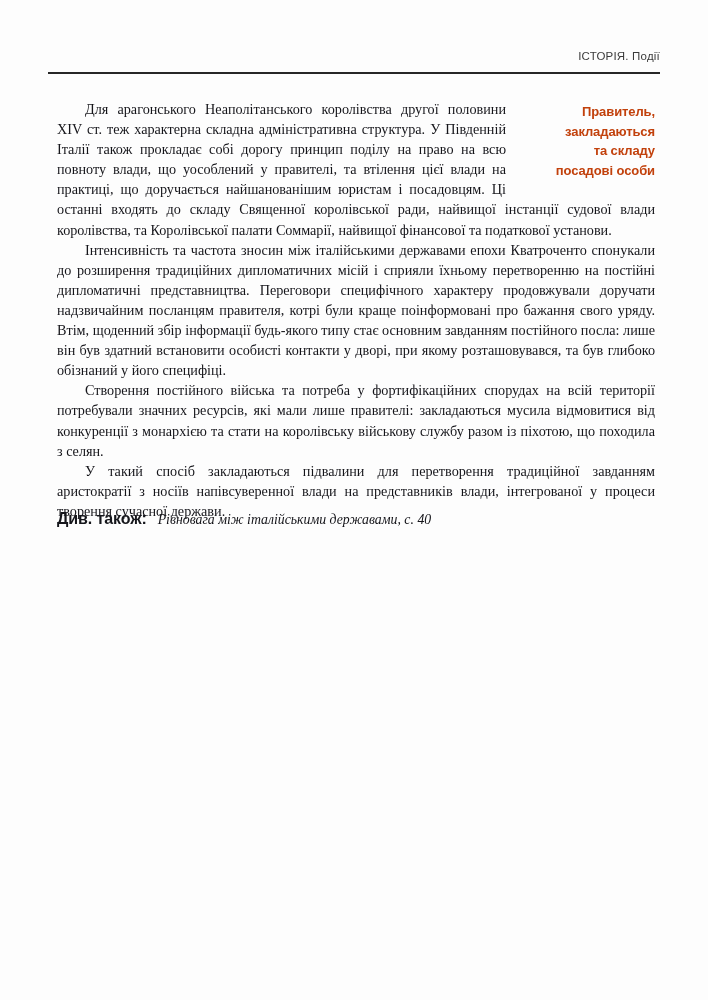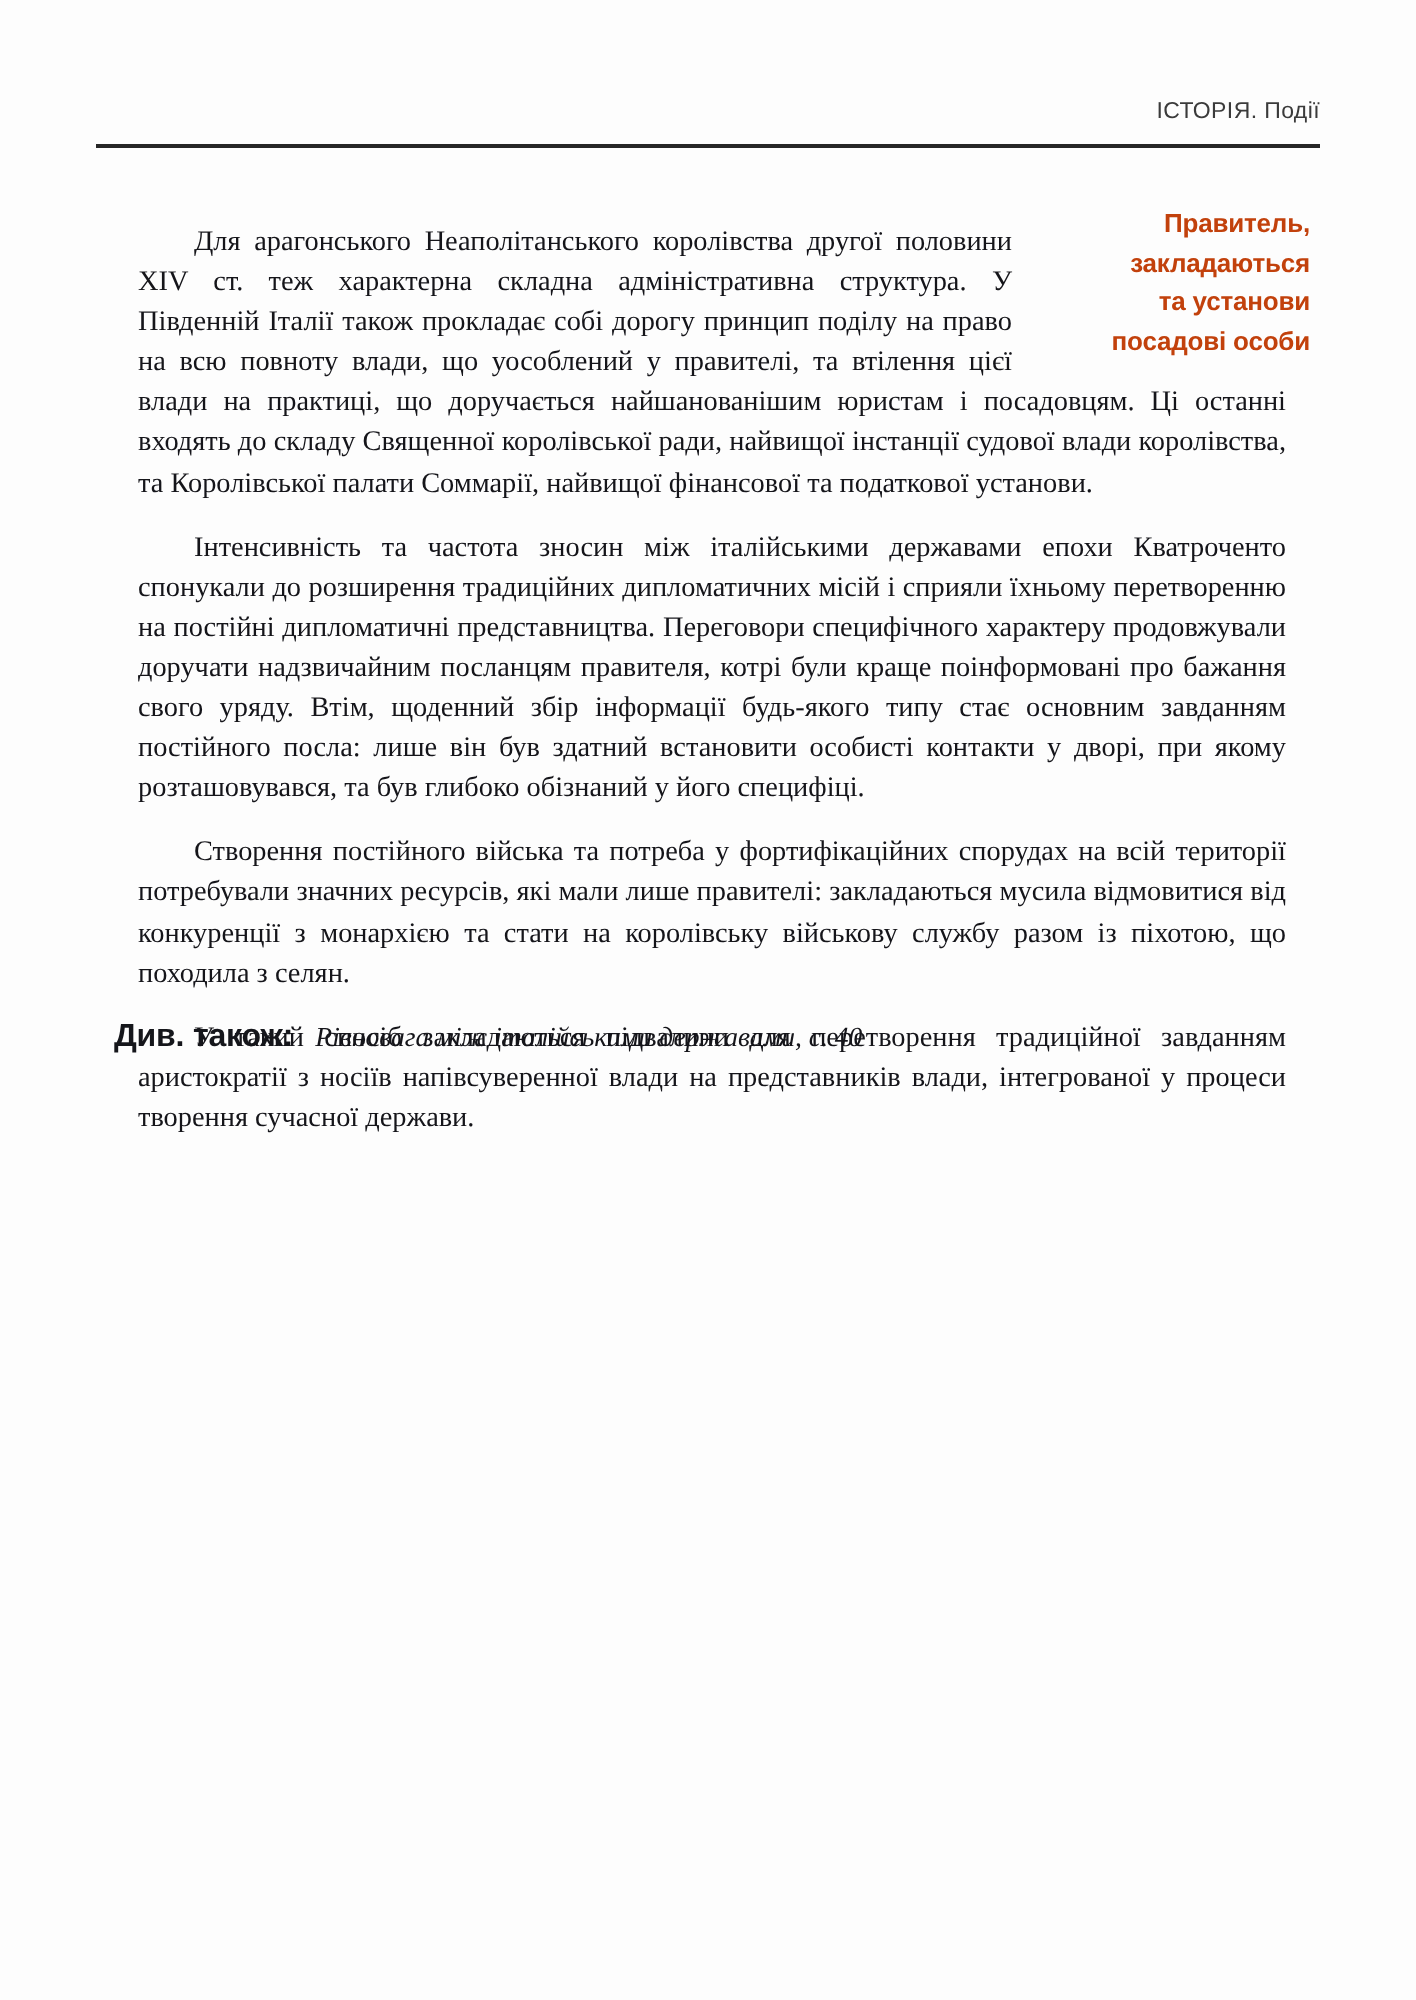--- a/index.html
+++ b/index.html
@@ -65,21 +65,21 @@
     text-align: right;
     color: #c2410c;
     letter-spacing: -0.1px;
   }
   .sidenote-line {
     display: block;
     white-space: nowrap;
   }
 
   p.body-par {
-    margin: 12px;
+    margin: 0;
     text-indent: 28px;
     text-align: justify;
     font-size: 14.2px;
     line-height: 20.1px;
     color: #15151a;
     hyphens: manual;
   }
 
   
   .see-also {
@@ -113,21 +113,21 @@
   <div class="running-head">
     <div class="running-head-text">ІСТОРІЯ. Події</div>
     <div class="running-head-rule"></div>
   </div>
 
   <div class="text-column">
 
     <aside class="sidenote">
       <span class="sidenote-line">Правитель,</span>
       <span class="sidenote-line">закладаються</span>
-      <span class="sidenote-line">та установи</span>
+      <span class="sidenote-line">та складу</span>
       <span class="sidenote-line">посадові особи</span>
     </aside>
 
     <p class="body-par">Для арагонського Неаполітанського королівства другої половини XIV ст. теж характерна складна адміністративна структура. У Південній Італії також прокладає собі дорогу принцип поділу на право на всю повноту влади, що уособлений у правителі, та втілення цієї влади на практиці, що доручається найшанованішим юристам і посадовцям. Ці останні входять до складу Священної королівської ради, найвищої інстанції судової влади королівства, та Королівської палати Соммарії, найвищої фінансової та податкової установи.</p>
     <p class="body-par">Інтенсивність та частота зносин між італійськими державами епохи Кватроченто спонукали до розширення традиційних дипломатичних місій і сприяли їхньому перетворенню на постійні дипломатичні представництва. Переговори специфічного характеру продовжували доручати надзвичайним посланцям правителя, котрі були краще поінформовані про бажання свого уряду. Втім, щоденний збір інформації будь-якого типу стає основним завданням постійного посла: лише він був здатний встановити особисті контакти у дворі, при якому розташовувався, та був глибоко обізнаний у його специфіці.</p>
     <p class="body-par">Створення постійного війська та потреба у фортифікаційних спорудах на всій території потребували значних ресурсів, які мали лише правителі: закладаються мусила відмовитися від конкуренції з монархією та стати на королівську військову службу разом із піхотою, що походила з селян.</p>
     <p class="body-par">У такий спосіб закладаються підвалини для перетворення традиційної завданням аристократії з носіїв напівсуверенної влади на представників влади, інтегрованої у процеси творення сучасної держави.</p>
 
   </div>
 

